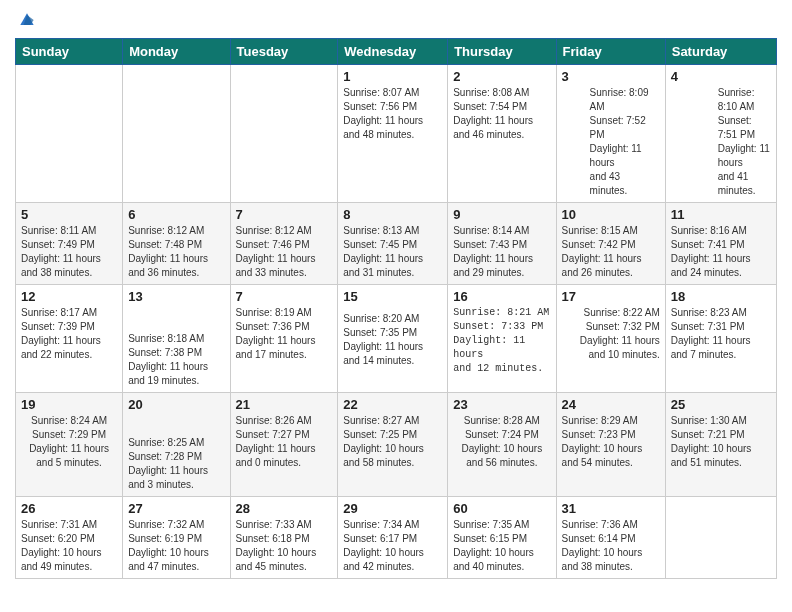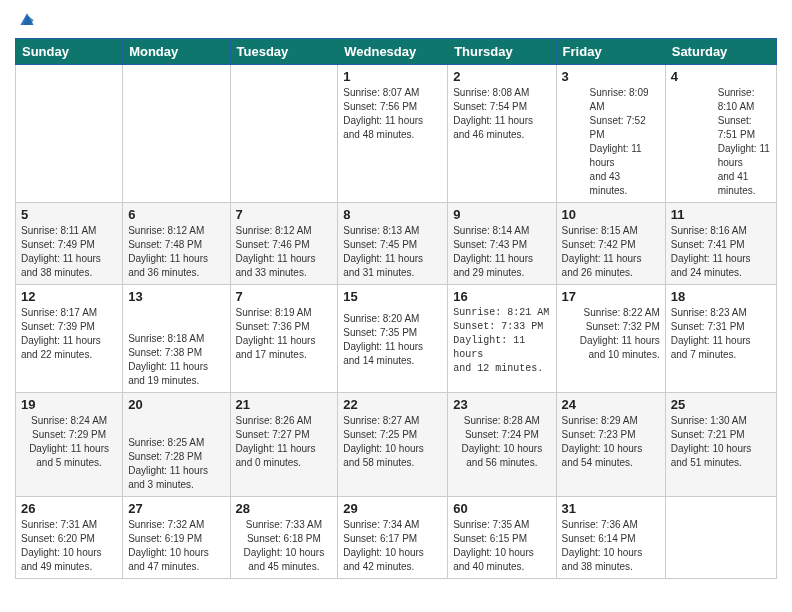--- a/index.html
+++ b/index.html
@@ -321,21 +321,21 @@
           </td>
           <td>
             <span class="day-num">27</span>
             <div class="day-info" style="white-space: pre-line;">Sunrise: 7:32 AM
 Sunset: 6:19 PM
 Daylight: 10 hours
 and 47 minutes.</div>
           </td>
           <td>
             <span class="day-num">28</span>
-            <div class="day-info" style="white-space: pre-line; text-align: center;">Sunrise: 7:33 AM
+            <div class="day-info" style="white-space: pre-line;">Sunrise: 7:33 AM
 Sunset: 6:18 PM
 Daylight: 10 hours
 and 45 minutes.</div>
           </td>
           <td>
             <span class="day-num">29</span>
             <div class="day-info" style="white-space: pre-line;">Sunrise: 7:34 AM
 Sunset: 6:17 PM
 Daylight: 10 hours
 and 42 minutes.</div>

